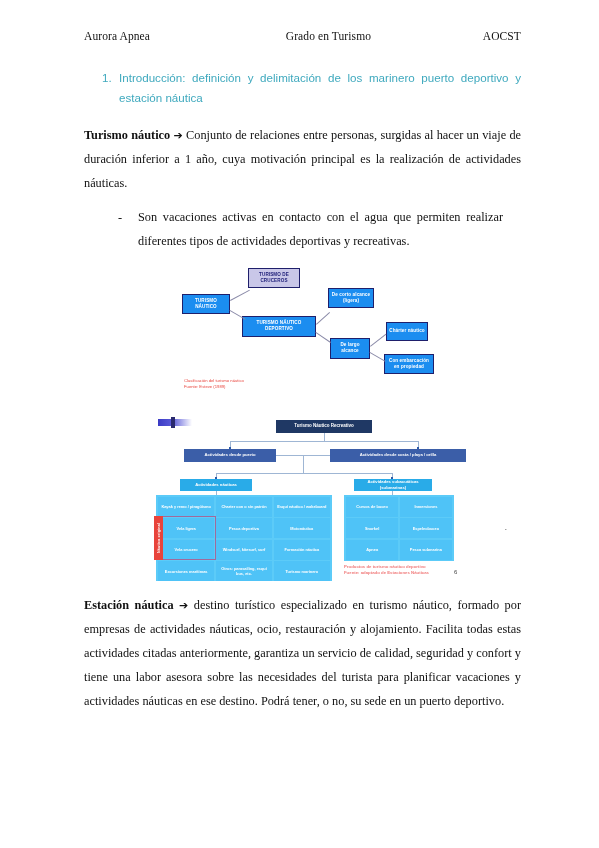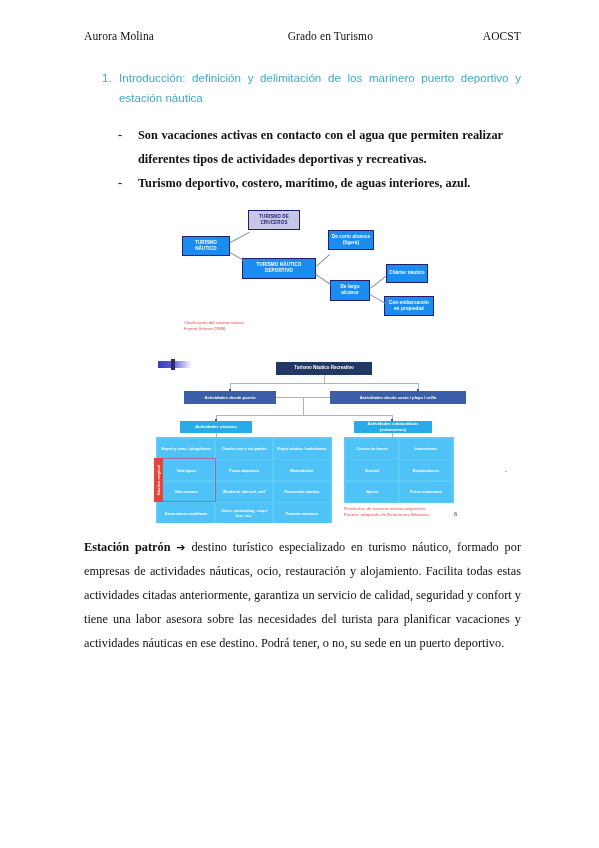--- a/index.html
+++ b/index.html
@@ -25,21 +25,21 @@
   .section-item { display:flex; color:#3FA9BE; font-family:"Liberation Sans", sans-serif;
                   font-size:11.6px; line-height:1.72; margin:0 0 16px 18px; }
   .section-item .num { width:17px; flex:0 0 17px; }
   .section-item .stxt { flex:1; text-align:justify; }
 
   
   p.body { font-size:12.3px; line-height:1.95; text-align:justify; margin:0 0 10px 0; }
   p.body b { font-weight:bold; }
   .arrow { font-family:"DejaVu Sans", sans-serif; font-size:11px; }
 
-  ul.dashlist { list-style:none; margin:6px 18px 10px 0; padding:0 0 0 34px;font-weight:bold; }
+  ul.dashlist { list-style:none; margin:6px 18px 10px 0; padding:0 0 0 34px; }
   ul.dashlist li { position:relative; font-size:12.3px; line-height:1.95; text-align:justify;
                    padding-left:20px; margin-bottom:0px; }
   ul.dashlist li:before { content:"-"; position:absolute; left:0; top:0; }
 
   
   .fig1 { position:relative; width:260px; height:128px; margin:12px 0 4px 98px; }
   .d1box { position:absolute; background:#1B8DF0; border:1px solid #1F1F6B; color:#ffffff;
            font-family:"Liberation Sans", sans-serif; font-size:4.6px; font-weight:bold;
            text-align:center; display:flex; align-items:center; justify-content:center;
            line-height:1.35; box-sizing:border-box; padding:1px; letter-spacing:.1px; }
@@ -95,35 +95,39 @@
            color:#444; }
 
   .tailpara { margin-top:26px; }
 </style>
 </head>
 <body>
 
 <div class="page">
 
   <div class="runhead">
-    <span class="rh-left">Aurora Molina</span>
+    <span class="rh-left">Aurora Apnea</span>
     <span class="rh-center">Grado en Turismo</span>
     <span class="rh-right">AOCST</span>
   </div>
 
 
   <div class="section-item">
     <span class="num">1.</span>
     <span class="stxt">Introducción: definición y delimitación de los marinero puerto deportivo y estación náutica</span>
   </div>
 
+  <p class="body">
+    <b>Turismo náutico</b>
+    <span class="arrow">➔</span>
+    <span>Conjunto de relaciones entre personas, surgidas al hacer un viaje de duración inferior a 1 año, cuya motivación principal es la realización de actividades náuticas.</span>
+  </p>
 
   <ul class="dashlist">
     <li>Son vacaciones activas en contacto con el agua que permiten realizar diferentes tipos de actividades deportivas y recreativas.</li>
-    <li>Turismo deportivo, costero, marítimo, de aguas interiores, azul.</li>
   </ul>
 
   <div class="fig1">
 
     <div class="d1box" style="left:0px; top:28px; width:48px; height:20px;">TURISMO NÁUTICO</div>
 
     <div class="d1box lav" style="left:66px; top:2px; width:52px; height:20px;">TURISMO DE CRUCEROS</div>
 
     <div class="d1box" style="left:60px; top:50px; width:74px; height:21px;">TURISMO NÁUTICO DEPORTIVO</div>
 
@@ -212,18 +216,18 @@
     </div>
 
     <div class="fig2cap" style="left:186px; top:148px;">
       <div>Productos de turismo náutico deportivo</div>
       <div>Fuente: adaptado de Estaciones Náuticas</div>
     </div>
     <div class="pgnum" style="left:296px; top:153px;">6</div>
   </div>
 
   <p class="body tailpara">
-    <b>Estación patrón</b>
+    <b>Estación náutica</b>
     <span class="arrow">➔</span>
     <span>destino turístico especializado en turismo náutico, formado por empresas de actividades náuticas, ocio, restauración y alojamiento. Facilita todas estas actividades citadas anteriormente, garantiza un servicio de calidad, seguridad y confort y tiene una labor asesora sobre las necesidades del turista para planificar vacaciones y actividades náuticas en ese destino. Podrá tener, o no, su sede en un puerto deportivo.</span>
   </p>
 
 </div>
 
 </body></html>

